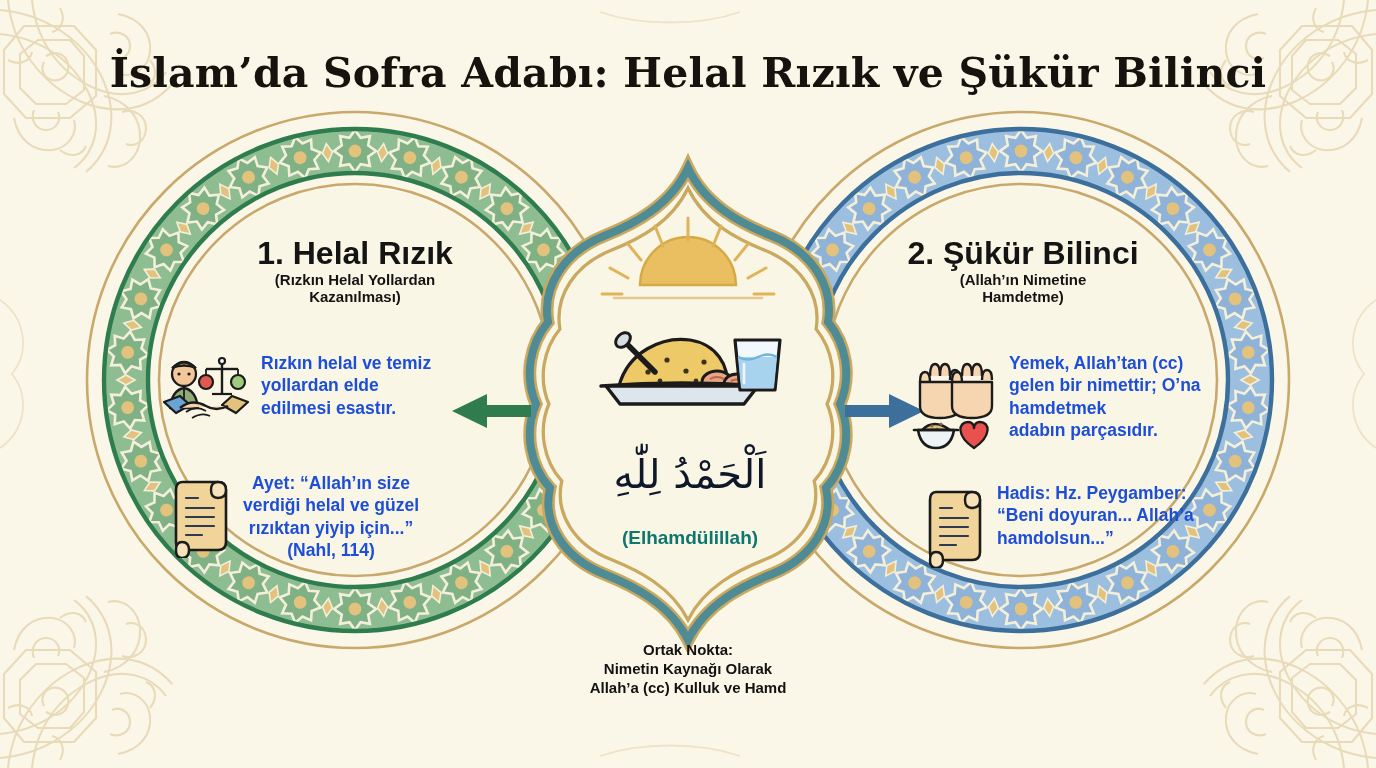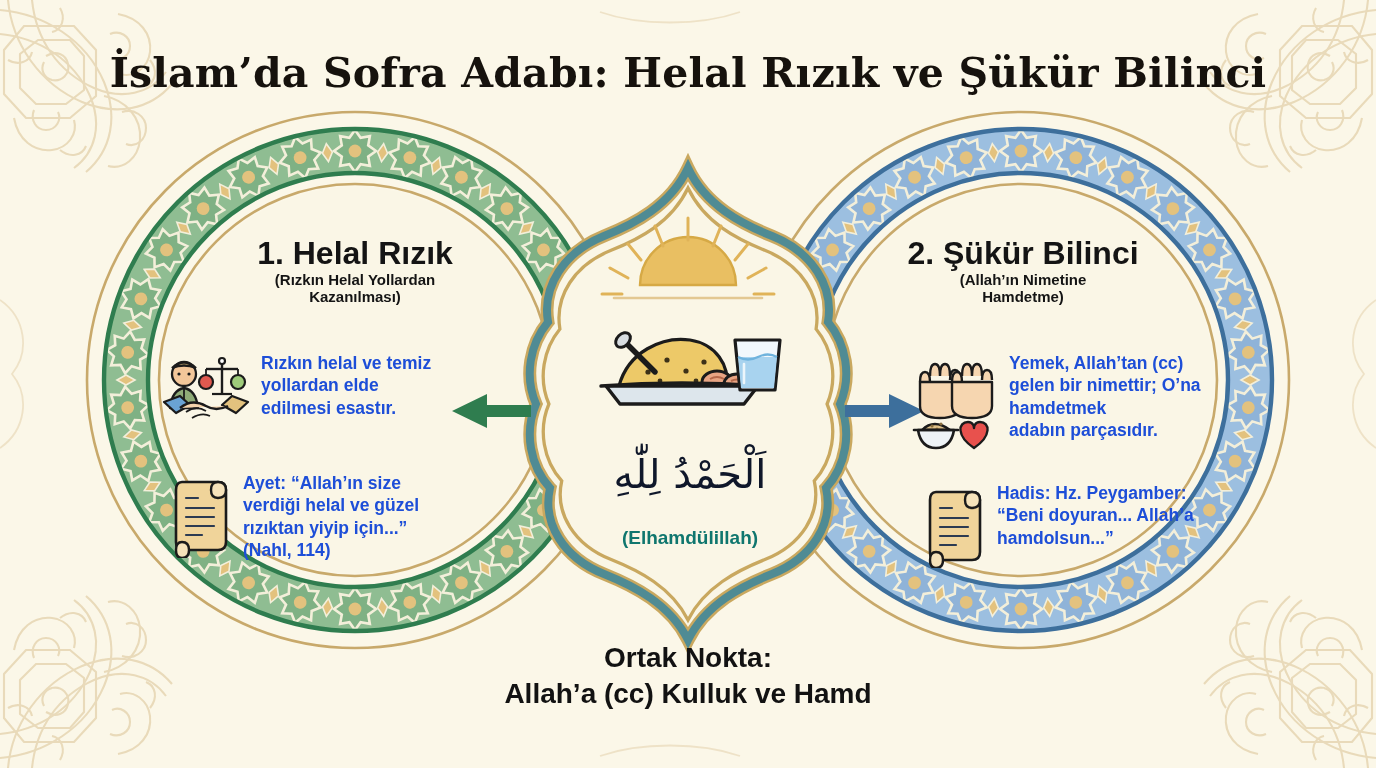--- a/index.html
+++ b/index.html
@@ -49,21 +49,21 @@
     line-height:1.1;
   }
   .translit{
     position:absolute;left:556px;top:527px;width:268px;
     text-align:center;font-size:19px;font-weight:700;color:#0f766e;
   }
 
   
   .bottom-cap{
     position:absolute;left:388px;top:640px;width:600px;
-    text-align:center;font-size:28px;font-weight:700;
+    text-align:center;font-size:15px;font-weight:700;
     color:#121212;line-height:1.28;
   }
   .bottom-cap span{display:block;}
 </style>
 </head>
 <body>
 
 <div id="stage">
 
   <svg class="layer" viewBox="0 0 1376 768">
@@ -385,21 +385,21 @@
         <path d="M32 66 q10 -6 18 -2" fill="none" stroke="#1b1b1b" stroke-width="1.7"></path>
       </svg>
     </span>
     <span class="txt">
       <span>Rızkın helal ve temiz</span><br>
       <span>yollardan elde</span><br>
       <span>edilmesi esastır.</span>
     </span>
   </div>
 
-  <div class="bullet" style="left:172px;top:472px;width:300px;">
+  <div class="bullet" style="left:172px;top:472px;width:300px;text-align:center;">
     <span class="ico">
       <svg width="62" height="86" viewBox="0 0 62 86">
         <path d="M10 10 h36 q8 0 8 8 v52 q0 8 -8 8 h-36 q-6 0 -6 -8 v-52 q0 -8 6 -8 Z" fill="#f0d49a" stroke="#1b1b1b" stroke-width="2.6" stroke-linejoin="round"></path>
         <path d="M46 10 q8 0 8 8 q0 8 -8 8 q-7 0 -7 -8 q0 -8 7 -8 Z" fill="#f6e3bb" stroke="#1b1b1b" stroke-width="2.4"></path>
         <path d="M10 70 q-6 0 -6 8 q0 8 6 8 q7 0 7 -8 q0 -8 -7 -8 Z" fill="#f6e3bb" stroke="#1b1b1b" stroke-width="2.4"></path>
         <g stroke="#2c3b52" stroke-width="2.2" stroke-linecap="round">
           <line x1="14" y1="26" x2="26" y2="26"></line>
           <line x1="14" y1="36" x2="42" y2="36"></line>
           <line x1="14" y1="45" x2="42" y2="45"></line>
           <line x1="14" y1="54" x2="42" y2="54"></line>
@@ -478,16 +478,17 @@
       <span>“Beni doyuran... Allah’a</span><br>
       <span>hamdolsun...”</span>
     </span>
   </div>
 
   <div class="arabic">اَلْحَمْدُ لِلّٰهِ</div>
   <div class="translit">(Elhamdülillah)</div>
 
   <div class="bottom-cap">
     <span>Ortak Nokta:</span>
+    <span>Nimetin Kaynağı Olarak</span>
     <span>Allah’a (cc) Kulluk ve Hamd</span>
   </div>
 
 </div>
 
 </body></html>

